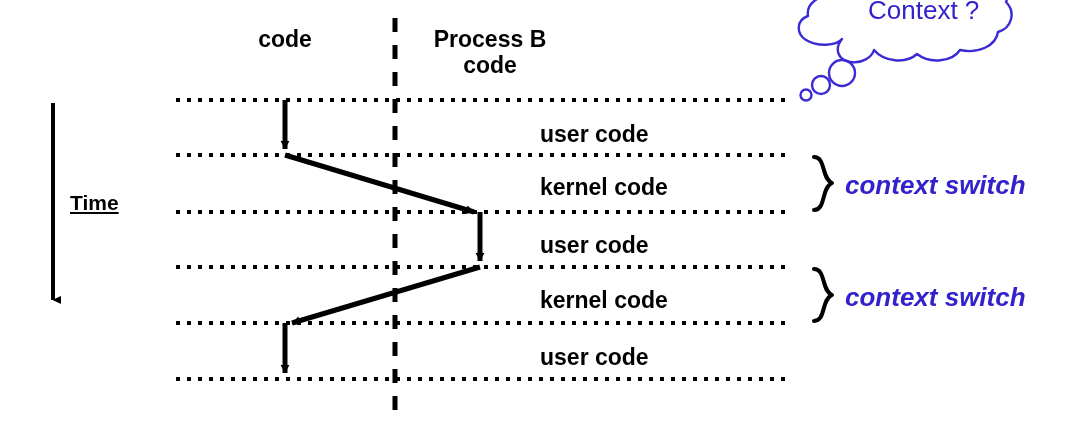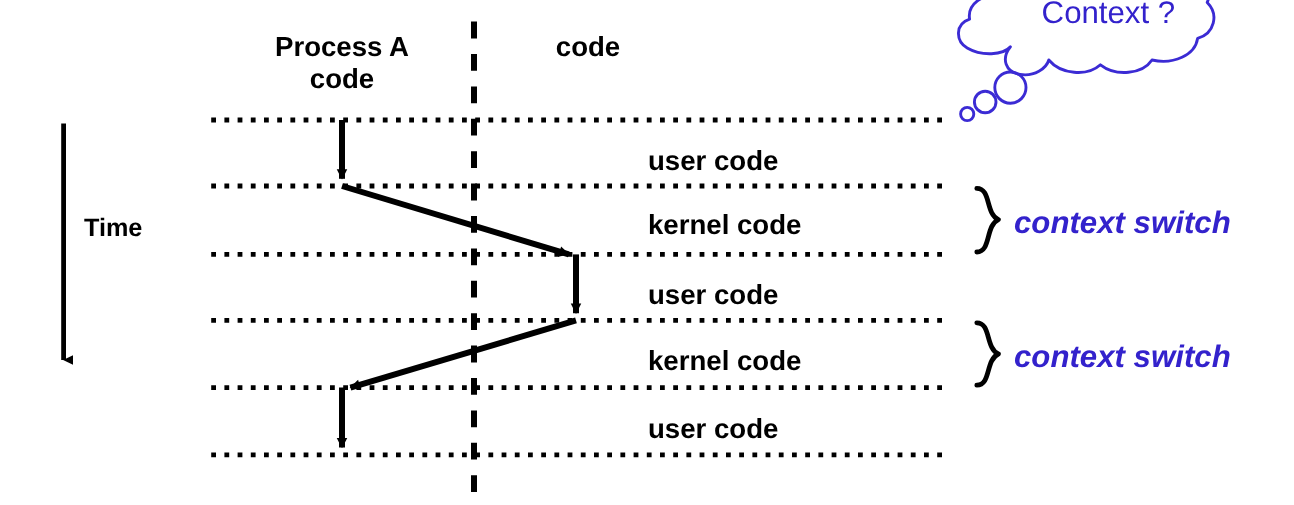--- a/index.html
+++ b/index.html
@@ -117,29 +117,29 @@
                C 1012,-12 1000,-24 984,-22
                C 972,-32 940,-32 930,-22
                C 922,-24 908,-24 899,-18 Z"></path>
       <circle cx="842" cy="73" r="13"></circle>
       <circle cx="821" cy="85" r="9"></circle>
       <circle cx="806" cy="95" r="5.5"></circle>
     </g>
   </svg>
 
   <div class="lbl col-head" style="left:175px; top:27px;">
-    <div>Process A</div>
     <div>code</div>
   </div>
 
   <div class="lbl col-head" style="left:380px; top:27px;">
+    <div>Process B</div>
     <div>code</div>
   </div>
 
-  <div class="lbl time-lbl" style="left:70px; top:179px;">Time</div>
+  <div class="lbl time-lbl" style="left:70px; top:191px;text-decoration:underline;">Time</div>
 
   <div class="lbl mode-lbl" style="left:540px; top:122px;">user code</div>
 
   <div class="lbl mode-lbl" style="left:540px; top:175px;">kernel code</div>
 
   <div class="lbl mode-lbl" style="left:540px; top:233px;">user code</div>
 
   <div class="lbl mode-lbl" style="left:540px; top:288px;">kernel code</div>
 
   <div class="lbl mode-lbl" style="left:540px; top:345px;">user code</div>

